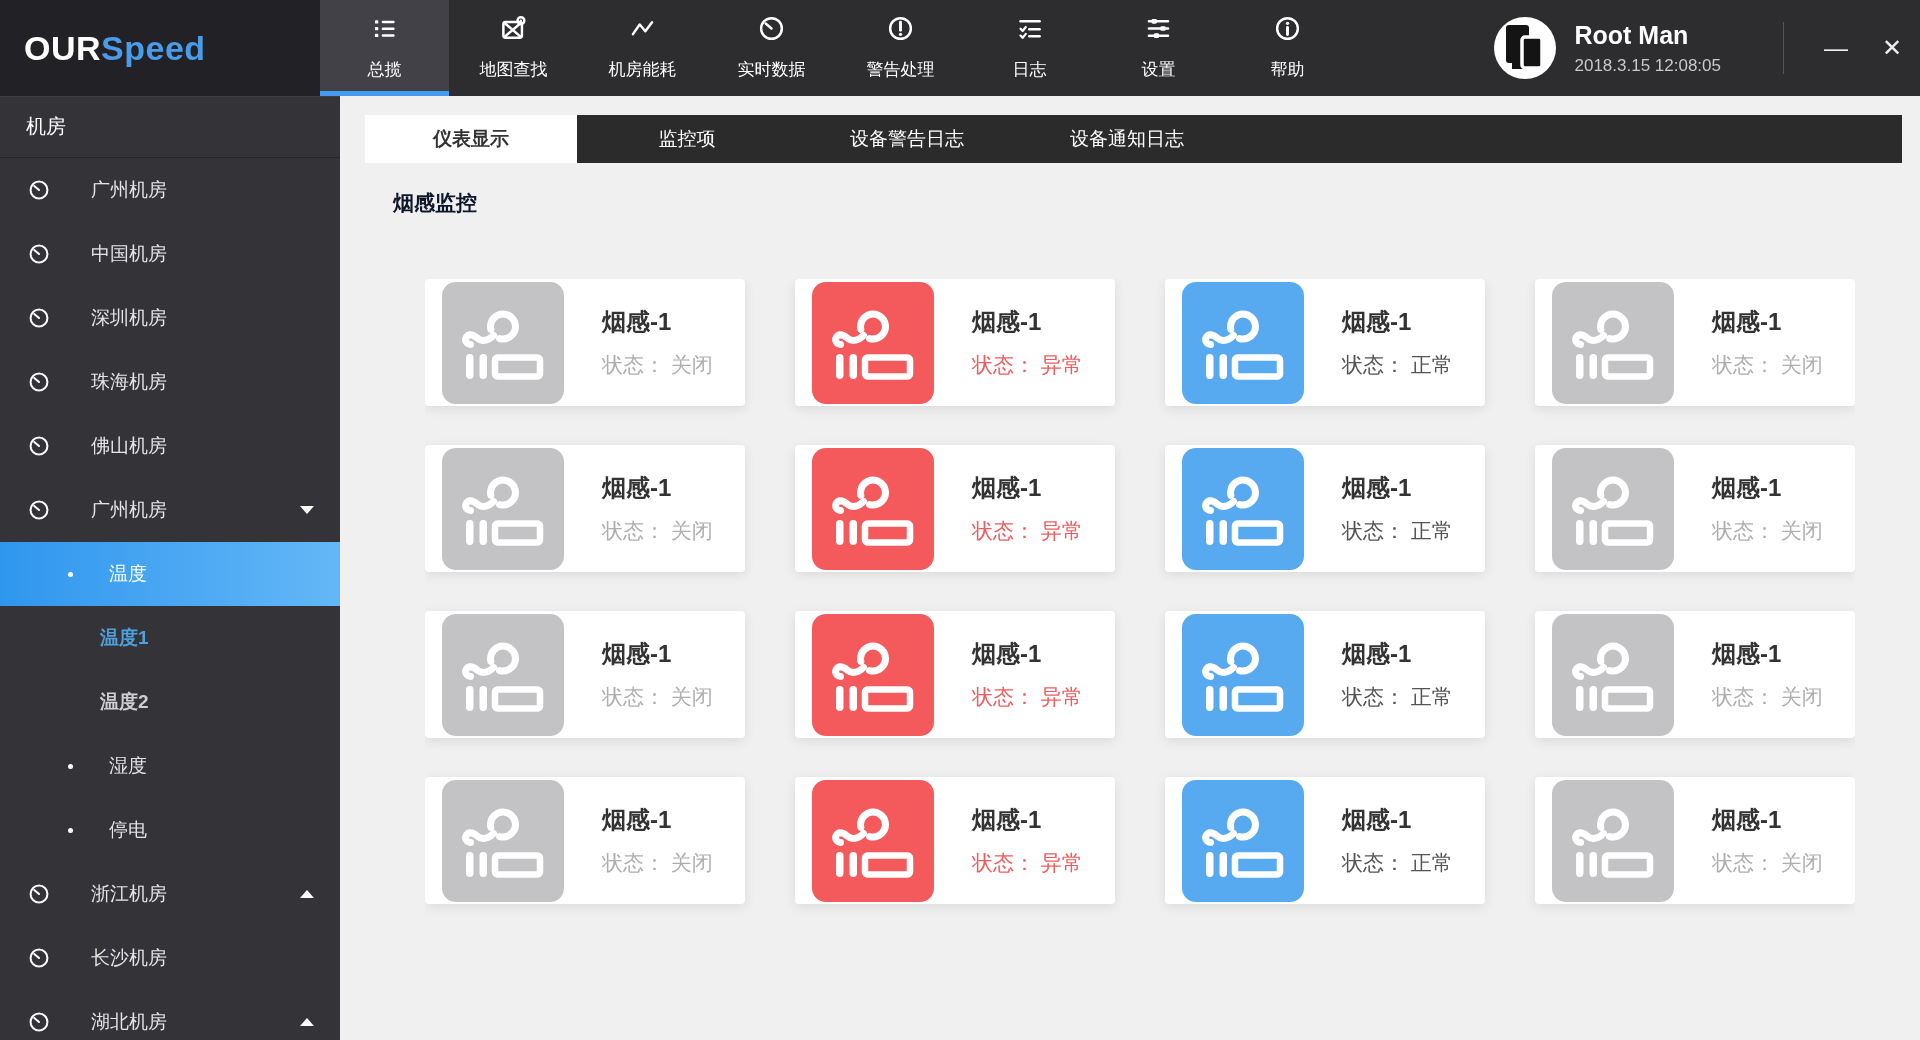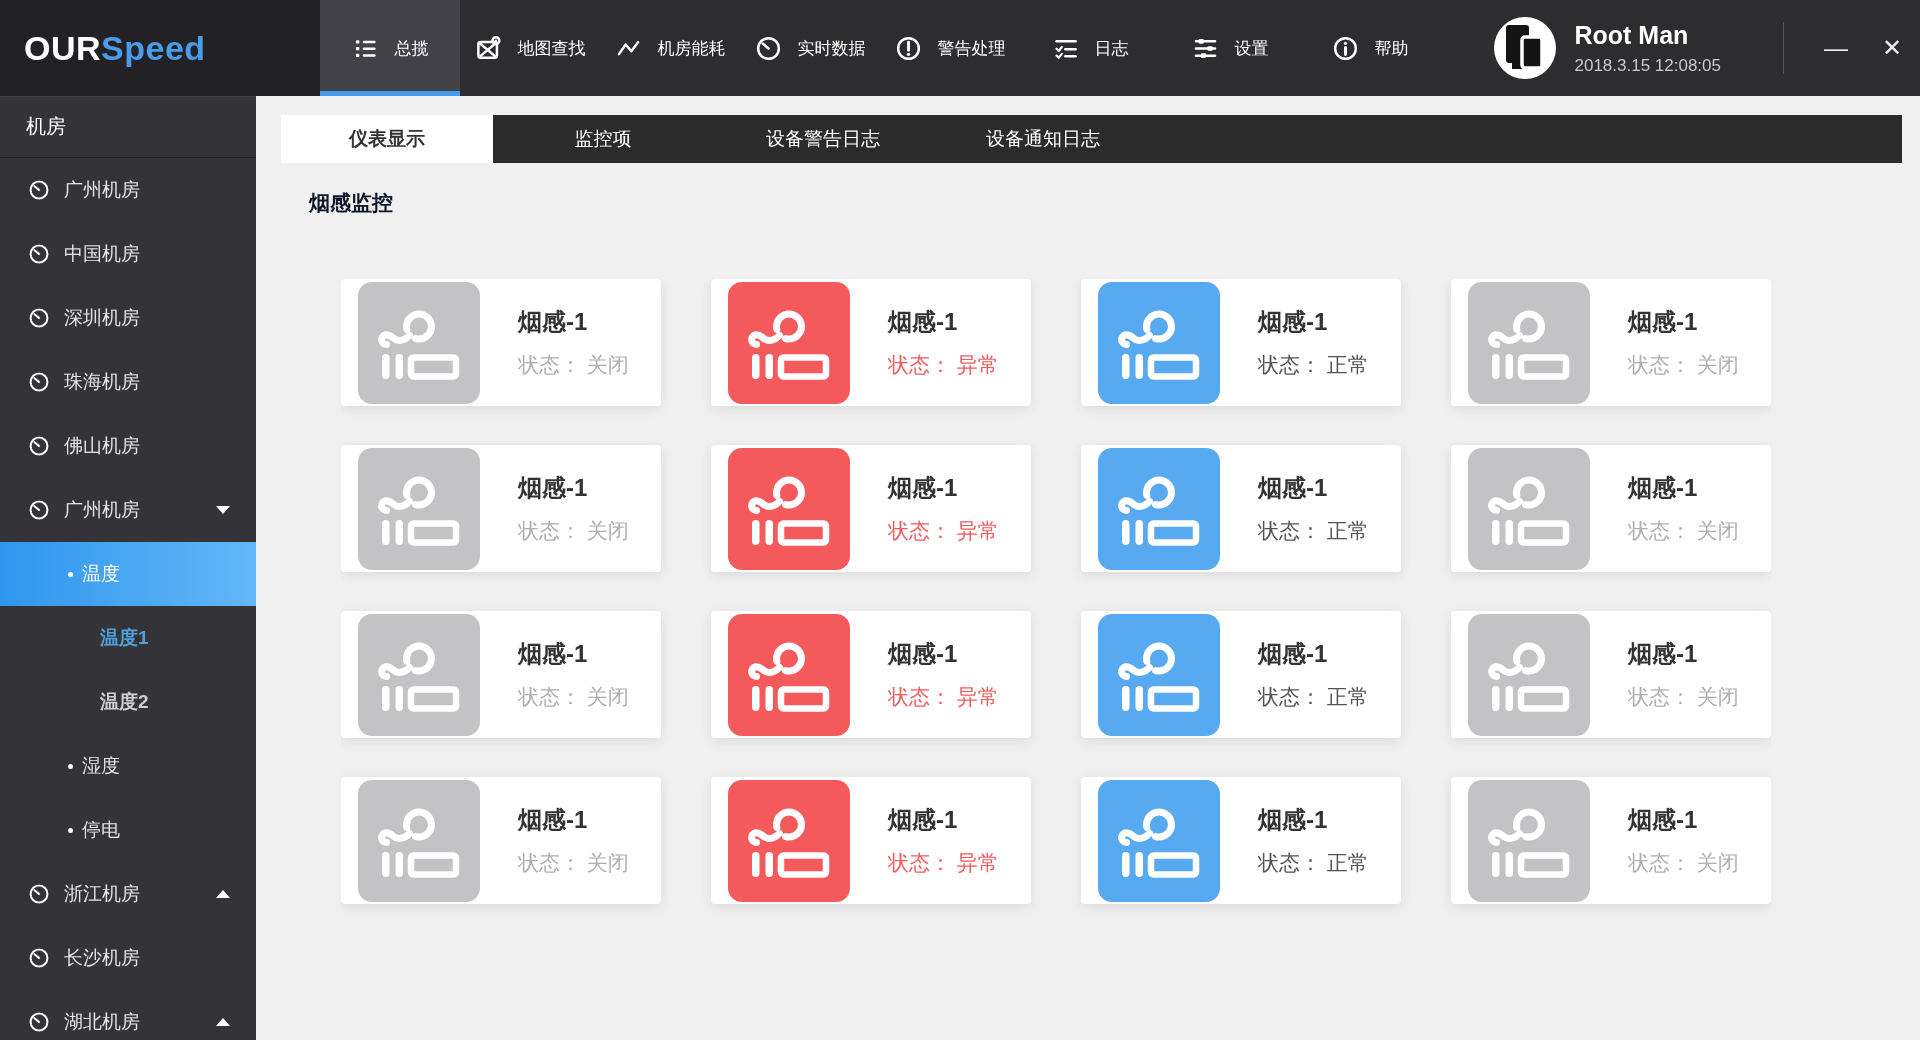--- a/index.html
+++ b/index.html
@@ -6,45 +6,45 @@
   html,body { width:1920px; height:1040px; overflow:hidden;
     font-family:"Liberation Sans","DejaVu Sans",sans-serif; background:#2d2d30; }
 
   
   .topbar { height:96px; display:flex; align-items:stretch; background:#2d2d30; }
   .logo { width:320px; background:#222226; display:flex; align-items:center; padding-left:24px;
     font-size:34px; font-weight:bold; letter-spacing:.5px; }
   .logo .p1 { color:#fff; }
   .logo .p2 { color:#4a9ce8; }
   .nav { display:flex; }
-  .nav-item { width:140px; display:flex; flex-direction:row; align-items:center;
+  .nav-item { width:129px; display:flex; flex-direction:column; align-items:center;
     justify-content:center; gap:16px; color:#fff; cursor:pointer; position:relative; }
   .nav-item svg { width:27px; height:27px; display:block; }
   .nav-item .lbl { font-size:17px; }
   .nav-item.active { background:#414147; }
   .nav-item.active::after { content:""; position:absolute; left:0; right:0; bottom:0;
     height:5px; background:#459bf2; }
   .topbar-right { margin-left:auto; display:flex; align-items:center; }
   .avatar { width:64px; height:64px; border-radius:50%; overflow:hidden; flex:none; }
   .user-meta { margin-left:17px; }
   .user-name { color:#fff; font-size:25px; font-weight:bold; }
   .user-date { color:#c9c9c9; font-size:17px; margin-top:6px; }
   .vdivider { width:1px; height:52px; background:#56565a; margin:0 24px 0 62px; }
   .winbtn { color:#ececec; font-size:24px; width:56px; text-align:center; cursor:pointer;
     line-height:96px; }
 
   
   .body-row { display:flex; height:944px; }
 
   
-  .sidebar { width:256px; flex:none; background:#333338; overflow:hidden; }
+  .sidebar { width:340px; flex:none; background:#333338; overflow:hidden; }
   .sidebar-title { height:62px; display:flex; align-items:center; padding-left:26px;
     color:#fff; font-size:20px; border-bottom:1px solid #26262a; box-shadow:0 1px 0 #3e3e44 inset; }
   .side-item { height:64px; display:flex; align-items:center; color:#e4e4e4; font-size:19px;
-    cursor:pointer; position:relative; }
+    cursor:pointer; position:relative;gap:27px; }
   .side-item.lv0 { padding-left:28px; }
   .side-item.lv0 .gicon { width:22px; height:22px; margin-right:14px; flex:none; }
   .side-item.lv1 { padding-left:68px; }
   .side-item.lv1 .bullet { width:5px; height:5px; border-radius:50%; background:#fff;
     margin-right:9px; flex:none; }
   .side-item.lv2 { padding-left:100px; color:#cfcfcf;font-weight:bold; }
   .side-item.lv2.selected { color:#4fa0da; }
   .side-item.active { background:linear-gradient(90deg,#2f96ee 0%,#64b7f7 100%); color:#fff; }
   .arrow { margin-left:auto; margin-right:26px; width:0; height:0; }
   .arrow.down { border-left:7px solid transparent; border-right:7px solid transparent;

